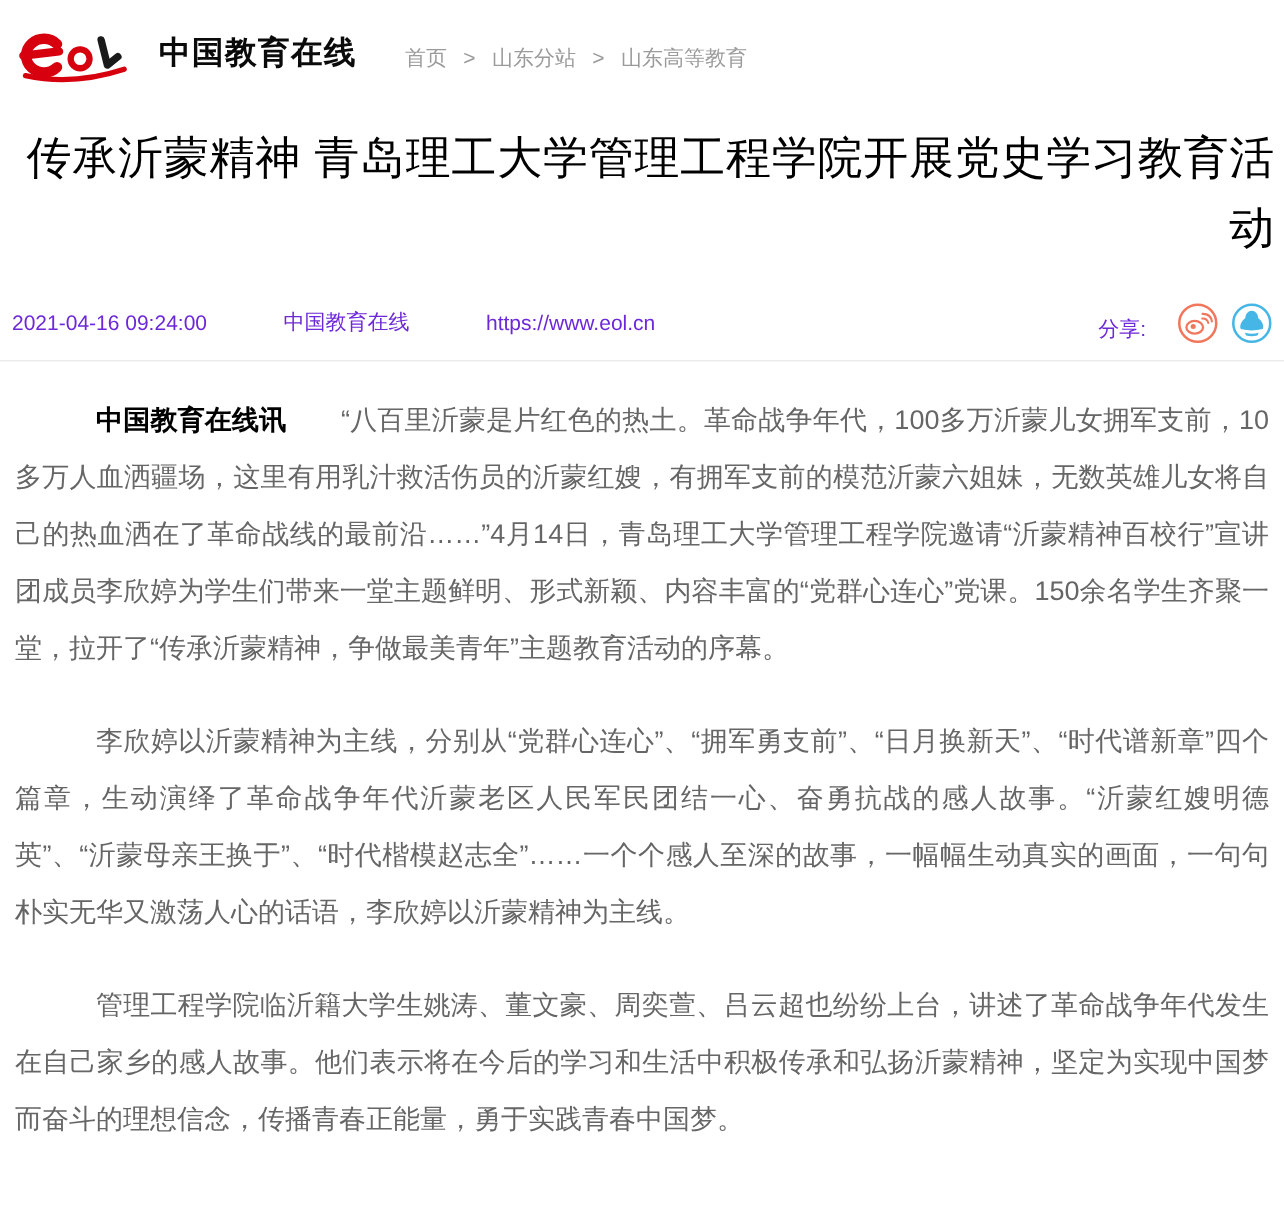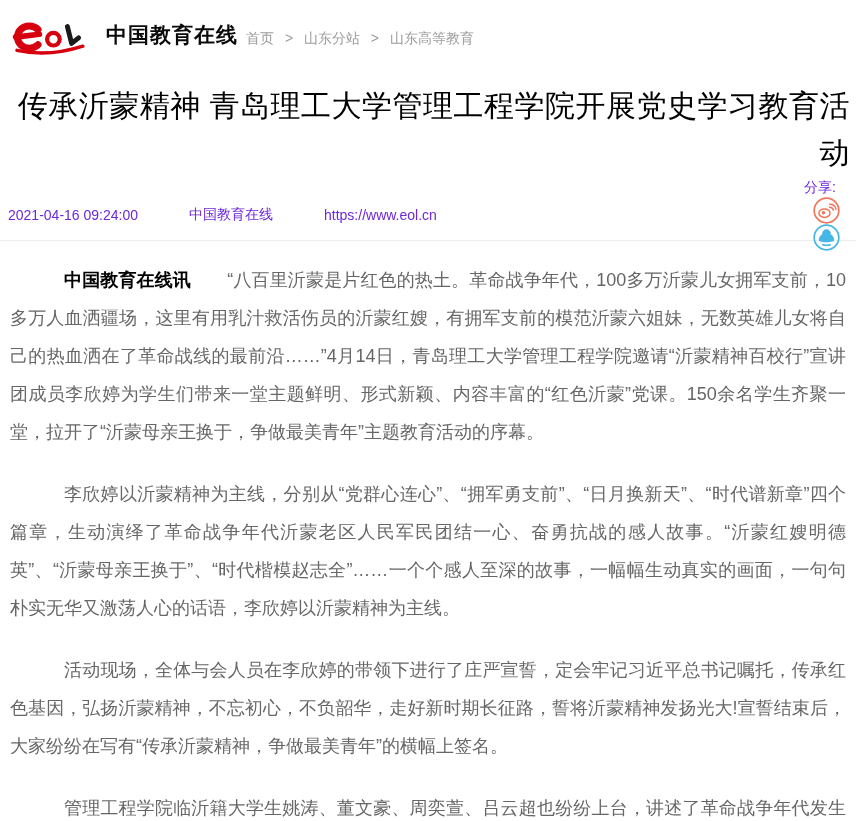--- a/index.html
+++ b/index.html
@@ -22,21 +22,21 @@
   .site-name {
     font-size: 21px;
     font-weight: bold;
     color: #0a0a0a;
     margin-left: 12px;
     letter-spacing: 1px;
     white-space: nowrap;
     cursor: pointer;
   }
   .breadcrumb {
-    margin-left: 8px;
+    margin-left: 32px;
     margin-top: 8px;
     font-size: 14px;
     color: #9b9b9b;
     white-space: nowrap;
   }
   .breadcrumb .crumb { cursor: pointer; }
   .breadcrumb .sep { margin: 0 7px; color: #9b9b9b; }
 
   
   .article-title {
@@ -56,22 +56,21 @@
     margin: 24px 8px 0 8px;
     font-size: 14px;
     color: #6d28d9;
     height: 30px;
     gap: 30px;
   }
   .meta-item { margin-right: 21px; white-space: nowrap; }
   .share-group {
     margin-left: auto;
     display: flex;
-    align-items: flex-start;
-    flex-direction: column;
+    align-items: flex-end;
   }
   .share-label { margin-right: 12px; }
   .share-btn {
     width: 27px;
     height: 27px;
     margin-left: 9px;
     cursor: pointer;
     display: block;
   }
 
@@ -147,17 +146,16 @@
       <circle cx="16" cy="16" r="14.6" stroke="#45b6e5" stroke-width="2" fill="none"></circle>
       <path d="M16 6.2 a5.2 5.8 0 0 1 5.2 5.8 c2.4 1.6 3.9 4.4 3.9 6.8 a1.9 1.9 0 0 1 -2 2 c-1.8 0.6 -4.3 0.9 -7.1 0.9 s-5.3 -0.3 -7.1 -0.9 a1.9 1.9 0 0 1 -2 -2 c0 -2.4 1.5 -5.2 3.9 -6.8 a5.2 5.8 0 0 1 5.2 -5.8 z" fill="#45b6e5"></path>
       <path d="M10.5 23.5 q5.5 1.6 11 0 l-1 2.2 q-4.5 1 -9 0 z" fill="#45b6e5"></path>
     </svg>
   </span>
 </div>
 
 <hr class="divider">
 
 <div class="article-body">
-  <p><span class="lead">中国教育在线讯</span><span>　　“八百里沂蒙是片红色的热土。革命战争年代，100多万沂蒙儿女拥军支前，10多万人血洒疆场，这里有用乳汁救活伤员的沂蒙红嫂，有拥军支前的模范沂蒙六姐妹，无数英雄儿女将自己的热血洒在了革命战线的最前沿……”4月14日，青岛理工大学管理工程学院邀请“沂蒙精神百校行”宣讲团成员李欣婷为学生们带来一堂主题鲜明、形式新颖、内容丰富的“红色沂蒙”党课。150余名学生齐聚一堂，拉开了“沂蒙母亲王换于，争做最美青年”主题教育活动的序幕。</span></p>
+  <p><span class="lead">中国教育在线讯</span><span>　　“八百里沂蒙是片红色的热土。革命战争年代，100多万沂蒙儿女拥军支前，10多万人血洒疆场，这里有用乳汁救活伤员的沂蒙红嫂，有拥军支前的模范沂蒙六姐妹，无数英雄儿女将自己的热血洒在了革命战线的最前沿……”4月14日，青岛理工大学管理工程学院邀请“沂蒙精神百校行”宣讲团成员李欣婷为学生们带来一堂主题鲜明、形式新颖、内容丰富的“党群心连心”党课。150余名学生齐聚一堂，拉开了“传承沂蒙精神，争做最美青年”主题教育活动的序幕。</span></p>
   <p><span>李欣婷以沂蒙精神为主线，分别从“党群心连心”、“拥军勇支前”、“日月换新天”、“时代谱新章”四个篇章，生动演绎了革命战争年代沂蒙老区人民军民团结一心、奋勇抗战的感人故事。“沂蒙红嫂明德英”、“沂蒙母亲王换于”、“时代楷模赵志全”……一个个感人至深的故事，一幅幅生动真实的画面，一句句朴实无华又激荡人心的话语，李欣婷以沂蒙精神为主线。</span></p>
-  <p><span>活动现场，全体与会人员在李欣婷的带领下进行了庄严宣誓，定会牢记习近平总书记嘱托，传承红色基因，弘扬沂蒙精神，不忘初心，不负韶华，走好新时期长征路，誓将沂蒙精神发扬光大!宣誓结束后，大家纷纷在写有“传承沂蒙精神，争做最美青年”的横幅上签名。</span></p>
   <p><span>管理工程学院临沂籍大学生姚涛、董文豪、周奕萱、吕云超也纷纷上台，讲述了革命战争年代发生在自己家乡的感人故事。他们表示将在今后的学习和生活中积极传承和弘扬沂蒙精神，坚定为实现中国梦而奋斗的理想信念，传播青春正能量，勇于实践青春中国梦。</span></p>
 </div>
 
 </body></html>

